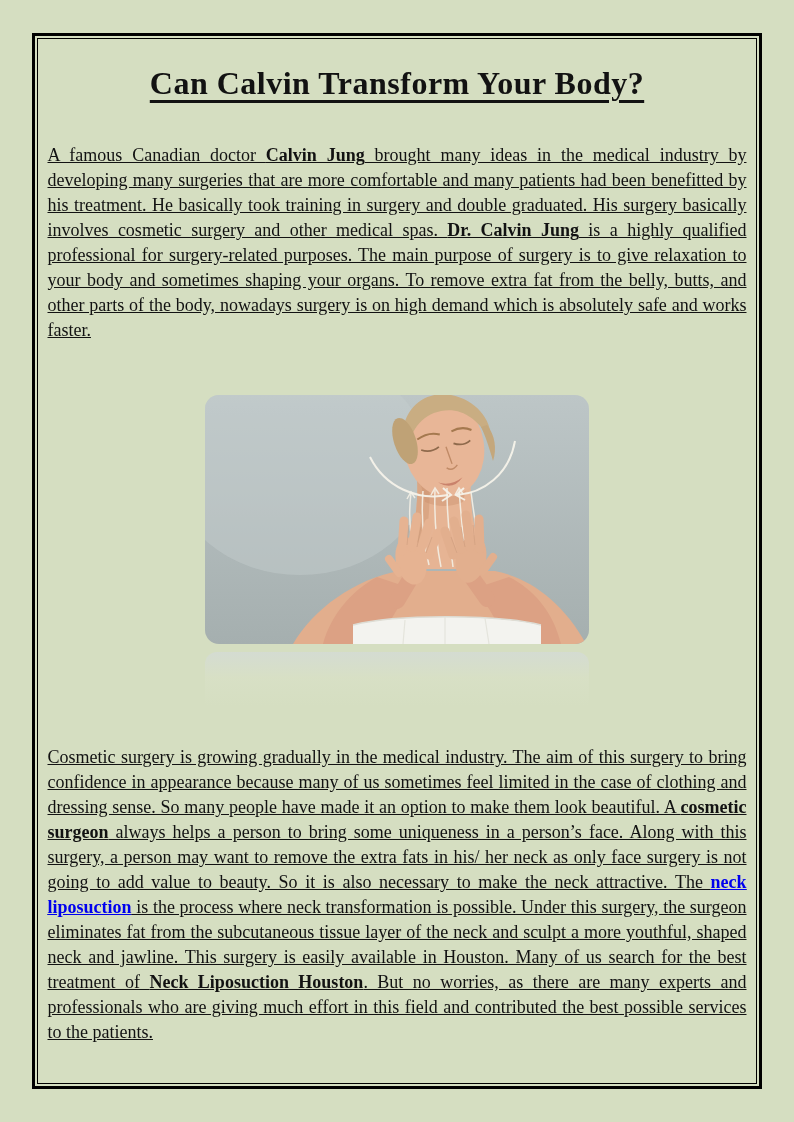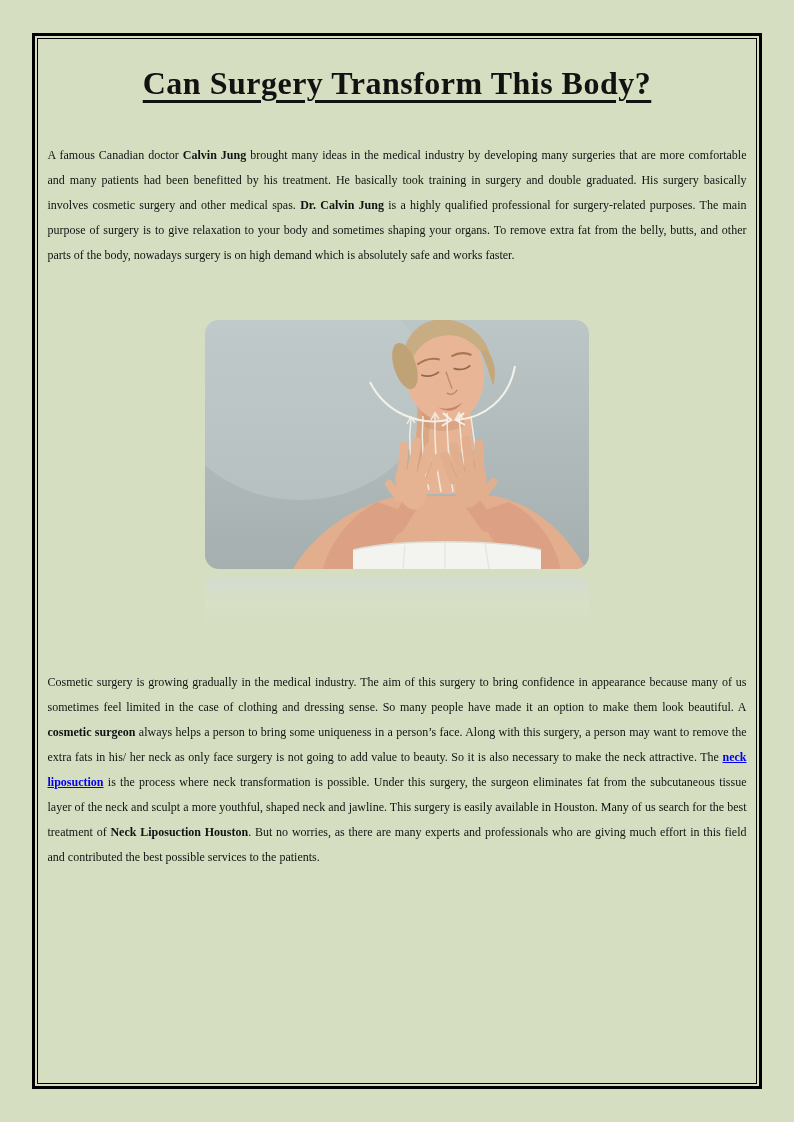--- a/index.html
+++ b/index.html
@@ -34,23 +34,24 @@
     font-size:32px;
     font-weight:bold;
     letter-spacing:0.5px;
     text-decoration:underline;
     text-decoration-thickness:2.5px;
     text-underline-offset:6px;
   }
   .para{
     width:699px;
     margin:0 auto;
-    font-size:12px;
+    font-size:18px;
     line-height:25px;
     text-align:justify;
+    text-decoration:underline;
   }
   .para-intro{margin-top:41px;}
   .para-cosmetic{margin-top:31px;}
   .para strong{font-weight:bold;}
   .para a{
     color:var(--link-color);
     font-weight:bold;
     text-decoration:underline;
     cursor:pointer;
   }
@@ -71,21 +72,21 @@
       linear-gradient(180deg,rgba(212,219,214,0.80) 0%,rgba(220,227,204,0.35) 42%,rgba(213,222,193,0) 88%);
   }
 </style>
 </head>
 <body>
 
 <div class="canvas">
   <div class="frame-outer">
     <div class="frame-inner">
 
-      <h1 class="page-title">Can Surgery Transform This Body?</h1>
+      <h1 class="page-title">Can Calvin Transform Your Body?</h1>
 
       <p class="para para-intro"><span>A famous Canadian doctor </span><strong>Calvin Jung</strong><span> brought many ideas in the medical industry by developing many surgeries that are more comfortable and many patients had been benefitted by his treatment. He basically took training in surgery and double graduated. His surgery basically involves cosmetic surgery and other medical spas. </span><strong>Dr. Calvin Jung</strong><span> is a highly qualified professional for surgery-related purposes. The main purpose of surgery is to give relaxation to your body and sometimes shaping your organs. To remove extra fat from the belly, butts, and other parts of the body, nowadays surgery is on high demand which is absolutely safe and works faster.</span></p>
 
       <div class="photo-wrap">
         <div class="photo">
           <svg viewBox="0 0 384 249" preserveAspectRatio="none">
 
             <ellipse cx="95" cy="70" rx="130" ry="110" fill="#c6cfcf" opacity="0.45"></ellipse>
 
             <g>

